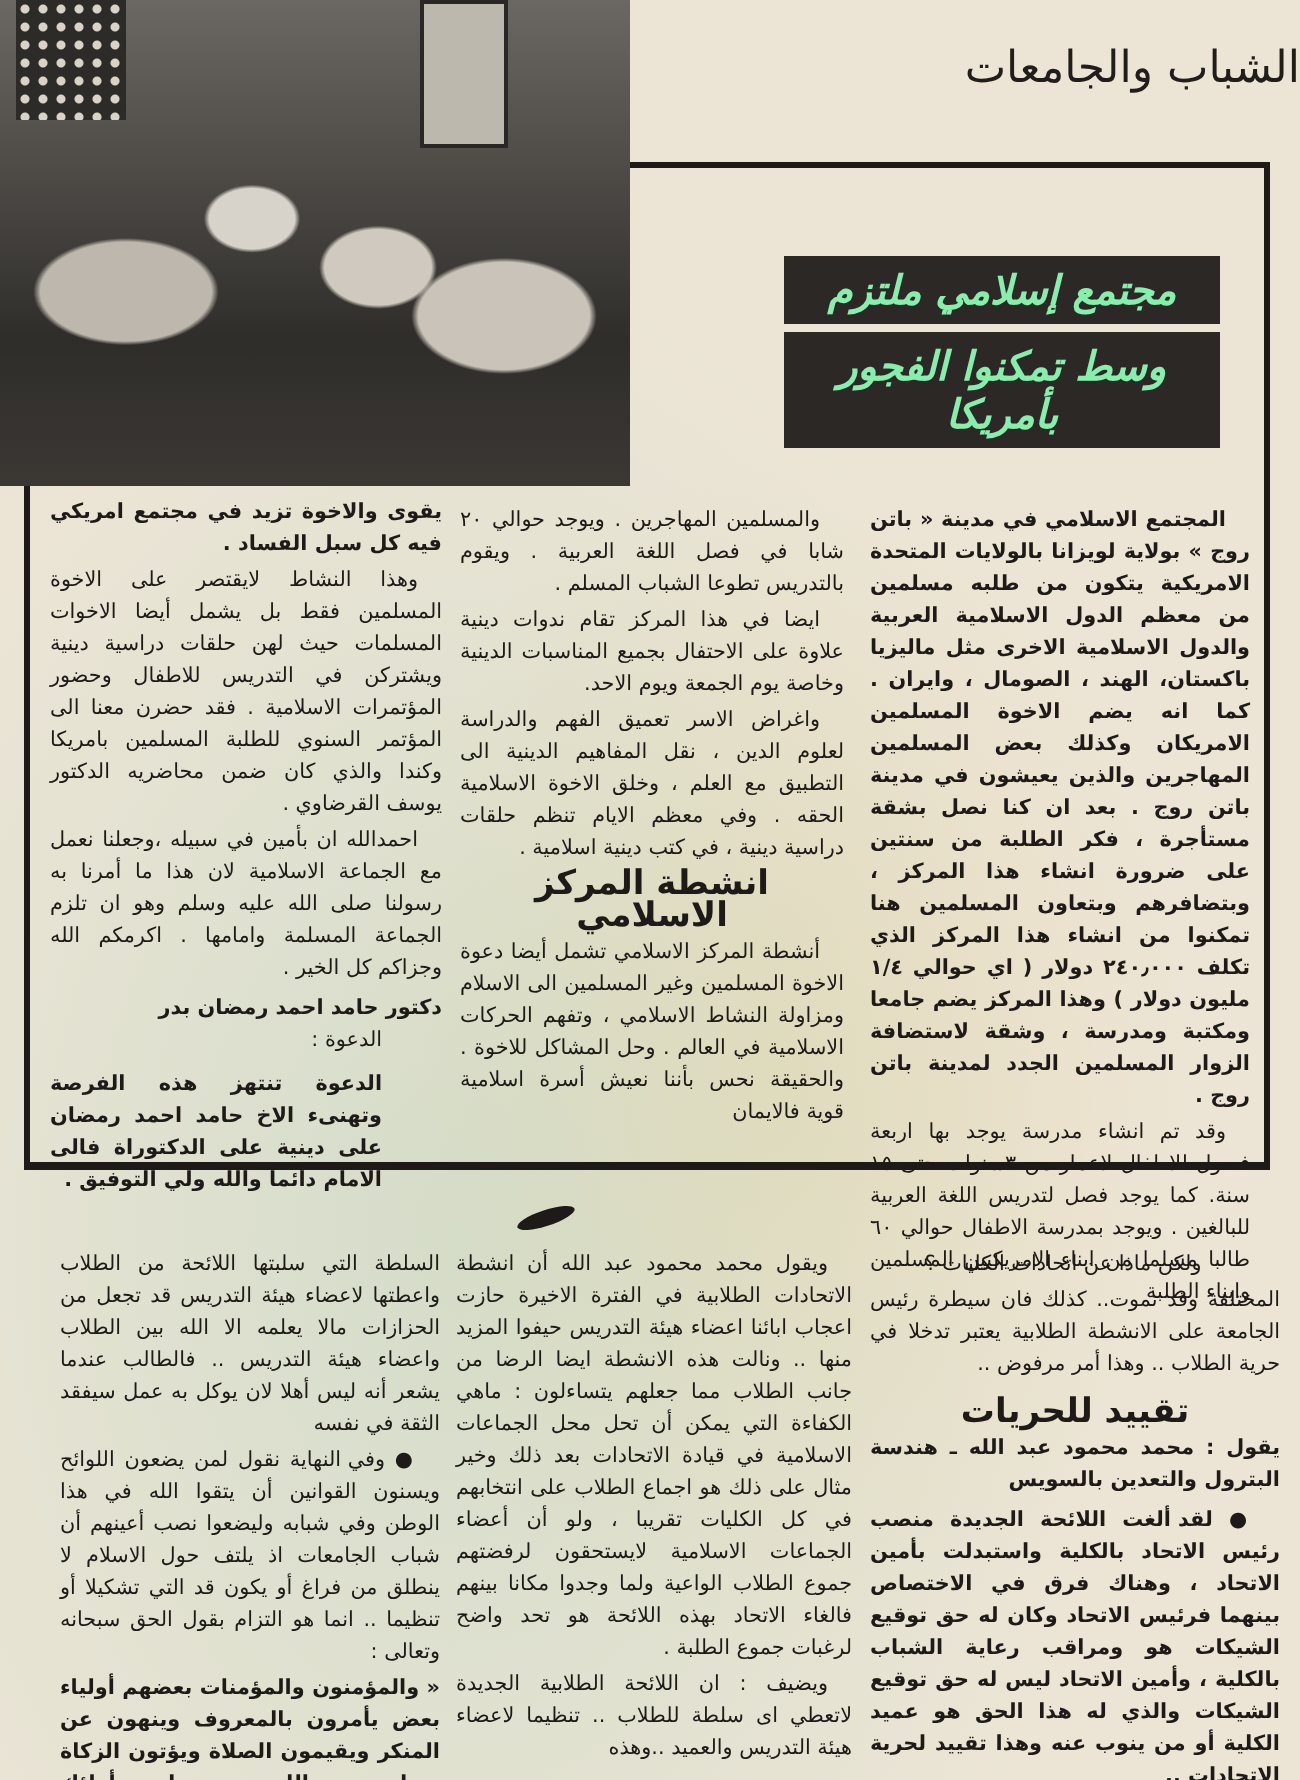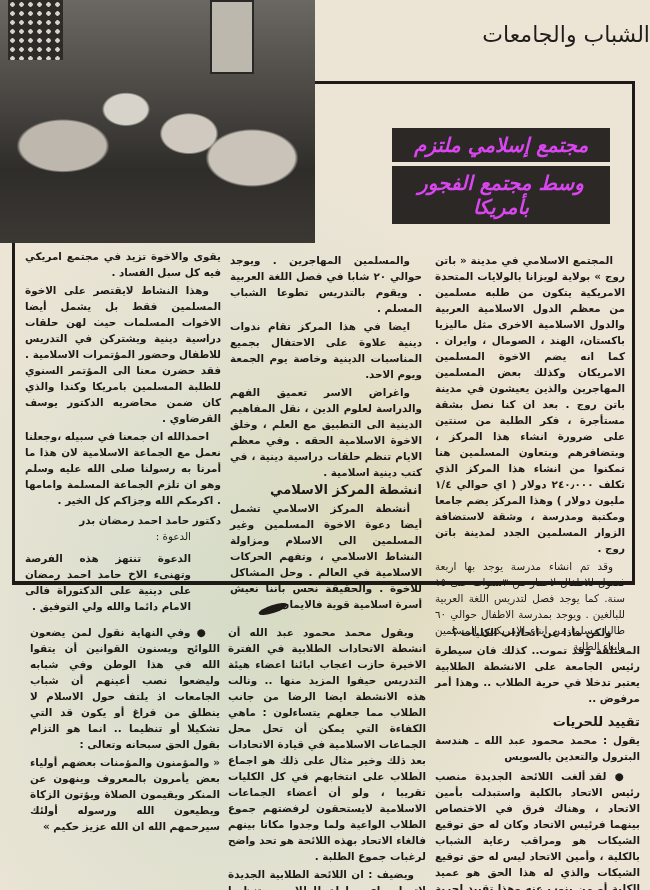--- a/index.html
+++ b/index.html
@@ -29,31 +29,31 @@
     .section-title {
       position: absolute; right: 0; top: 22px; font-size: 22px; font-weight: normal;
       direction: rtl; letter-spacing: 0; color: #201d1a;
     }
     .box-top { position: absolute; left: 315px; top: 81px; width: 317px; height: 3px; background: #1d1a17; }
     .box-left { position: absolute; left: 12px; top: 243px; width: 3px; height: 341px; background: #1d1a17; }
     .box-bottom { position: absolute; left: 12px; top: 581px; width: 623px; height: 4px; background: #1d1a17; }
     .box-right { position: absolute; left: 632px; top: 81px; width: 3px; height: 504px; background: #1d1a17; }
     .headline-block { position: absolute; left: 392px; top: 128px; width: 218px; }
     .headline {
-      background: #2b2825; color: #d946ef; direction: rtl; text-align: center;
+      background: #2b2825; color: #86efac; direction: rtl; text-align: center;
       font-family: "DejaVu Serif", serif; font-style: italic; font-weight: bold;
       font-size: 20px; padding: 5px 6px; margin-bottom: 4px;
     }
     .col {
       position: absolute; direction: rtl; text-align: justify;
       font-size: 10.4px; line-height: 16px; font-weight: bold;
     }
-    .col p { margin: 0 0 2px 0; text-indent: 12px; font-weight: bold; }
+    .col p { margin: 0 0 2px 0; text-indent: 12px; }
     .col .light { font-weight: normal; }
-    .col h4 { margin: 2px 0 2px 0; text-align: right; font-size: 13px; }
+    .col h4 { margin: 2px 0 2px 0; text-align: center; font-size: 17px; }
     .col .sig { text-align: right; margin-top: 4px; }
     .col .bullet::before { content: "● "; }
     .mark { position: absolute; left: 258px; top: 605px; width: 30px; height: 8px; border-radius: 50%; background: #1d1a17; transform: rotate(-18deg); }
   </style>
 </head>
 <body>
 
 <div class="page">
 
   <div class="photo">
@@ -63,40 +63,40 @@
 
   <div class="section-title">الشباب والجامعات</div>
 
   <div class="box-top"></div>
   <div class="box-right"></div>
   <div class="box-left"></div>
   <div class="box-bottom"></div>
 
   <div class="headline-block">
     <div class="headline">مجتمع إسلامي ملتزم</div>
-    <div class="headline">وسط مجتمع الفجور بأمريكا</div>
+    <div class="headline">وسط تمكنوا الفجور بأمريكا</div>
   </div>
 
   <div class="col" style="left:435px; top:252px; width:190px;">
     <p>المجتمع الاسلامي في مدينة « باتن روج » بولاية لويزانا بالولايات المتحدة الامريكية يتكون من طلبه مسلمين من معظم الدول الاسلامية العربية والدول الاسلامية الاخرى مثل ماليزيا باكستان، الهند ، الصومال ، وايران . كما انه يضم الاخوة المسلمين الامريكان وكذلك بعض المسلمين المهاجرين والذين يعيشون في مدينة باتن روج . بعد ان كنا نصل بشقة مستأجرة ، فكر الطلبة من سنتين على ضرورة انشاء هذا المركز ، وبتضافرهم وبتعاون المسلمين هنا تمكنوا من انشاء هذا المركز الذي تكلف ٢٤٠٫٠٠٠ دولار ( اي حوالي ١/٤ مليون دولار ) وهذا المركز يضم جامعا ومكتبة ومدرسة ، وشقة لاستضافة الزوار المسلمين الجدد لمدينة باتن روج .</p>
     <p class="light">وقد تم انشاء مدرسة يوجد بها اربعة فصول للاطفال لاعمار من ٣سنوات حتى ١٥ سنة. كما يوجد فصل لتدريس اللغة العربية للبالغين . ويوجد بمدرسة الاطفال حوالي ٦٠ طالبا مسلما من ابناء الامريكيين المسلمين وابناء الطلبة</p>
   </div>
 
   <div class="col light" style="left:230px; top:252px; width:192px; font-weight:normal;">
     <p>والمسلمين المهاجرين . ويوجد حوالي ٢٠ شابا في فصل اللغة العربية . ويقوم بالتدريس تطوعا الشباب المسلم .</p>
     <p>ايضا في هذا المركز تقام ندوات دينية علاوة على الاحتفال بجميع المناسبات الدينية وخاصة يوم الجمعة ويوم الاحد.</p>
     <p>واغراض الاسر تعميق الفهم والدراسة لعلوم الدين ، نقل المفاهيم الدينية الى التطبيق مع العلم ، وخلق الاخوة الاسلامية الحقه . وفي معظم الايام تنظم حلقات دراسية دينية ، في كتب دينية اسلامية .</p>
     <h4>انشطة المركز الاسلامي</h4>
     <p>أنشطة المركز الاسلامي تشمل أيضا دعوة الاخوة المسلمين وغير المسلمين الى الاسلام ومزاولة النشاط الاسلامي ، وتفهم الحركات الاسلامية في العالم . وحل المشاكل للاخوة . والحقيقة نحس بأننا نعيش أسرة اسلامية قوية فالايمان</p>
   </div>
 
   <div class="col light" style="left:25px; top:248px; width:196px; font-weight:normal;">
     <p style="font-weight:bold; text-indent:0">يقوى والاخوة تزيد في مجتمع امريكي فيه كل سبل الفساد .</p>
     <p>وهذا النشاط لايقتصر على الاخوة المسلمين فقط بل يشمل أيضا الاخوات المسلمات حيث لهن حلقات دراسية دينية ويشتركن في التدريس للاطفال وحضور المؤتمرات الاسلامية . فقد حضرن معنا الى المؤتمر السنوي للطلبة المسلمين بامريكا وكندا والذي كان ضمن محاضريه الدكتور يوسف القرضاوي .</p>
-    <p>احمدالله ان جمعنا في سبيله ،وجعلنا نعمل مع الجماعة الاسلامية لان هذا ما أمرنا به رسولنا صلى الله عليه وسلم وهو ان تلزم الجماعة المسلمة وامامها . اكرمكم الله وجزاكم كل الخير .</p>
+    <p>احمدالله ان بأمين في سبيله ،وجعلنا نعمل مع الجماعة الاسلامية لان هذا ما أمرنا به رسولنا صلى الله عليه وسلم وهو ان تلزم الجماعة المسلمة وامامها . اكرمكم الله وجزاكم كل الخير .</p>
     <div class="sig" style="font-weight:bold">دكتور حامد احمد رمضان بدر</div>
     <div style="font-weight:normal; padding-right:30px">الدعوة :</div>
     <p style="font-weight:bold; margin-top:6px; padding-right:30px; text-indent:0">الدعوة تنتهز هذه الفرصة وتهنىء الاخ حامد احمد رمضان على دينية على الدكتوراة فالى الامام دائما والله ولي التوفيق .</p>
   </div>
 
   <div class="mark"></div>
 
   <div class="col light" style="left:435px; top:624px; width:205px; font-weight:normal;">
     <p style="text-align:center">ولكن ماذا عن اتحادات الكليات ؟</p>
     <p style="text-indent:0">المختلفة وقد تموت.. كذلك فان سيطرة رئيس الجامعة على الانشطة الطلابية يعتبر تدخلا في حرية الطلاب .. وهذا أمر مرفوض ..</p>
@@ -104,17 +104,18 @@
     <p style="font-weight:bold; text-indent:0">يقول : محمد محمود عبد الله ـ هندسة البترول والتعدين بالسويس</p>
     <p class="bullet" style="font-weight:bold; margin-top:4px">لقد ألغت اللائحة الجديدة منصب رئيس الاتحاد بالكلية واستبدلت بأمين الاتحاد ، وهناك فرق في الاختصاص بينهما فرئيس الاتحاد وكان له حق توقيع الشيكات هو ومراقب رعاية الشباب بالكلية ، وأمين الاتحاد ليس له حق توقيع الشيكات والذي له هذا الحق هو عميد الكلية أو من ينوب عنه وهذا تقييد لحرية الاتحادات ..</p>
   </div>
 
   <div class="col light" style="left:228px; top:624px; width:198px; font-weight:normal;">
     <p>ويقول محمد محمود عبد الله أن انشطة الاتحادات الطلابية في الفترة الاخيرة حازت اعجاب ابائنا اعضاء هيئة التدريس حيفوا المزيد منها .. ونالت هذه الانشطة ايضا الرضا من جانب الطلاب مما جعلهم يتساءلون : ماهي الكفاءة التي يمكن أن تحل محل الجماعات الاسلامية في قيادة الاتحادات بعد ذلك وخير مثال على ذلك هو اجماع الطلاب على انتخابهم في كل الكليات تقريبا ، ولو أن أعضاء الجماعات الاسلامية لايستحقون لرفضتهم جموع الطلاب الواعية ولما وجدوا مكانا بينهم فالغاء الاتحاد بهذه اللائحة هو تحد واضح لرغبات جموع الطلبة .</p>
     <p>ويضيف : ان اللائحة الطلابية الجديدة لاتعطي اى سلطة للطلاب .. تنظيما لاعضاء هيئة التدريس والعميد ..وهذه</p>
   </div>
 
   <div class="col light" style="left:30px; top:624px; width:190px; font-weight:normal;">
+    <p style="text-indent:0">السلطة التي سلبتها اللائحة من الطلاب واعطتها لاعضاء هيئة التدريس قد تجعل من الحزازات مالا يعلمه الا الله بين الطلاب واعضاء هيئة التدريس .. فالطالب عندما يشعر أنه ليس أهلا لان يوكل به عمل سيفقد الثقة في نفسه</p>
     <p class="bullet">وفي النهاية نقول لمن يضعون اللوائح ويسنون القوانين أن يتقوا الله في هذا الوطن وفي شبابه وليضعوا نصب أعينهم أن شباب الجامعات اذ يلتف حول الاسلام لا ينطلق من فراغ أو يكون قد التي تشكيلا أو تنظيما .. انما هو التزام بقول الحق سبحانه وتعالى :</p>
     <p style="font-weight:bold; text-indent:0">« والمؤمنون والمؤمنات بعضهم أولياء بعض يأمرون بالمعروف وينهون عن المنكر ويقيمون الصلاة ويؤتون الزكاة ويطيعون الله ورسوله أولئك سيرحمهم الله ان الله عزيز حكيم »</p>
   </div>
 
 </div>
 
 </body></html>

